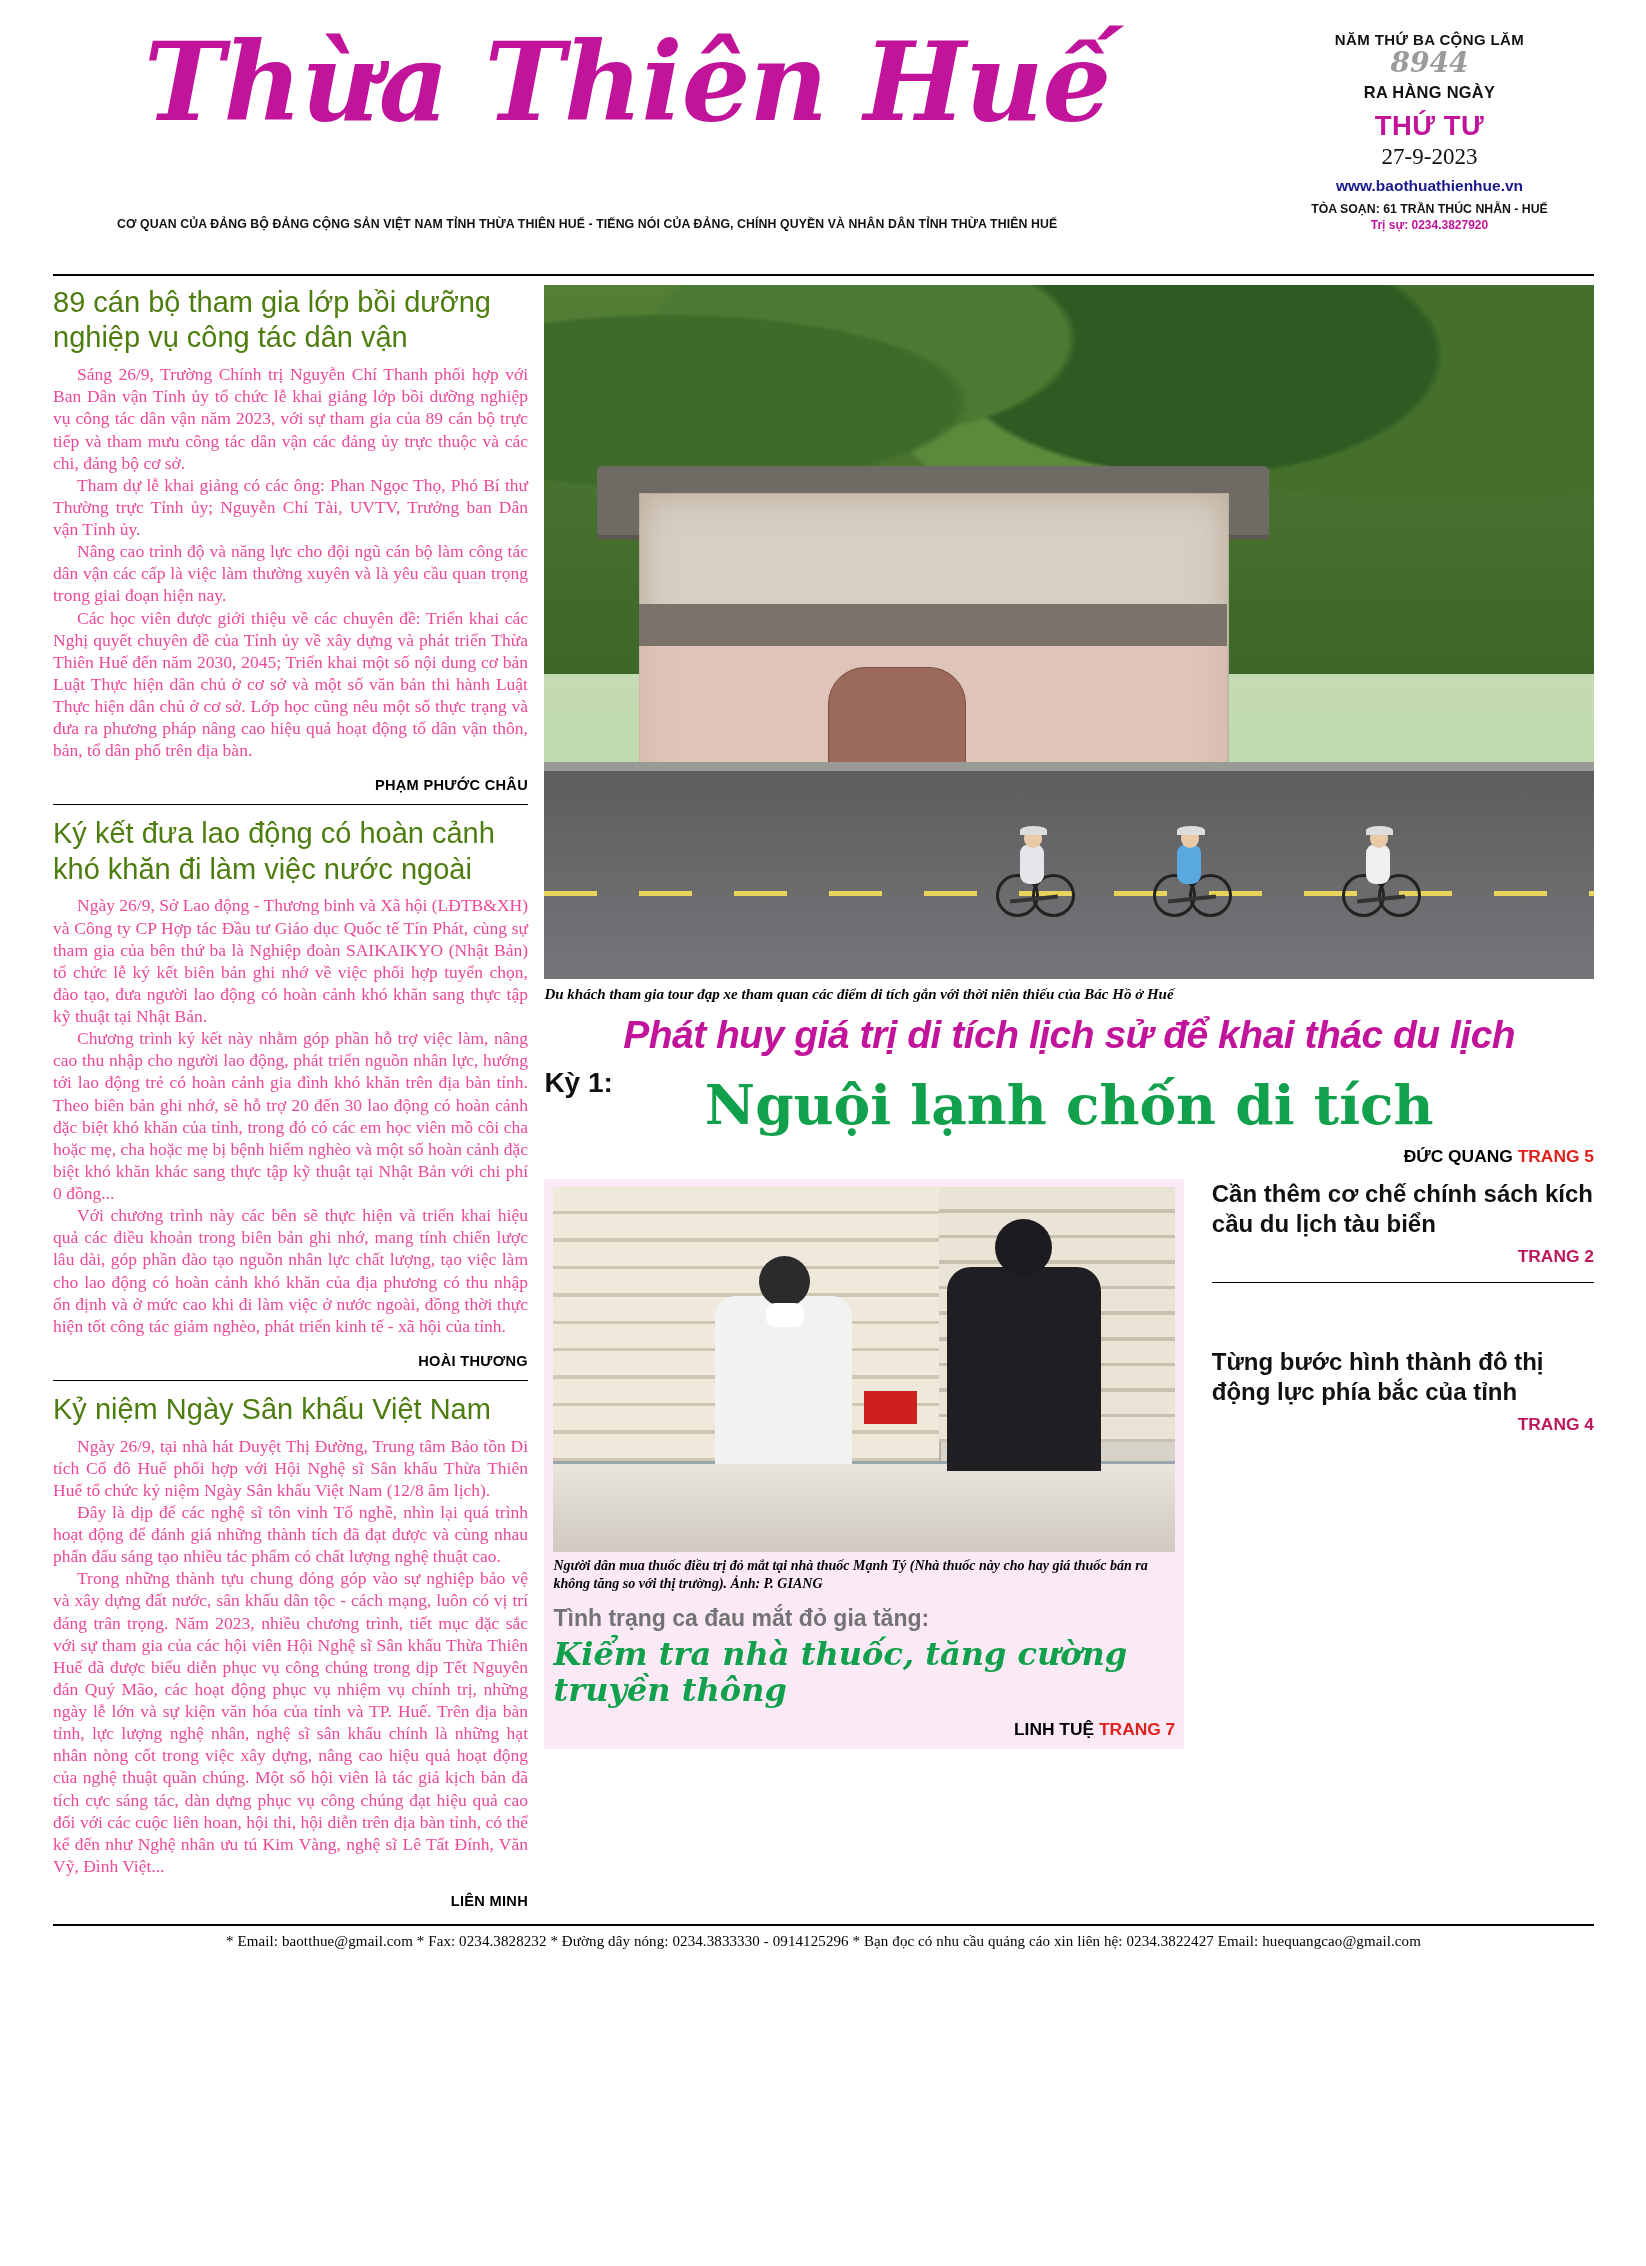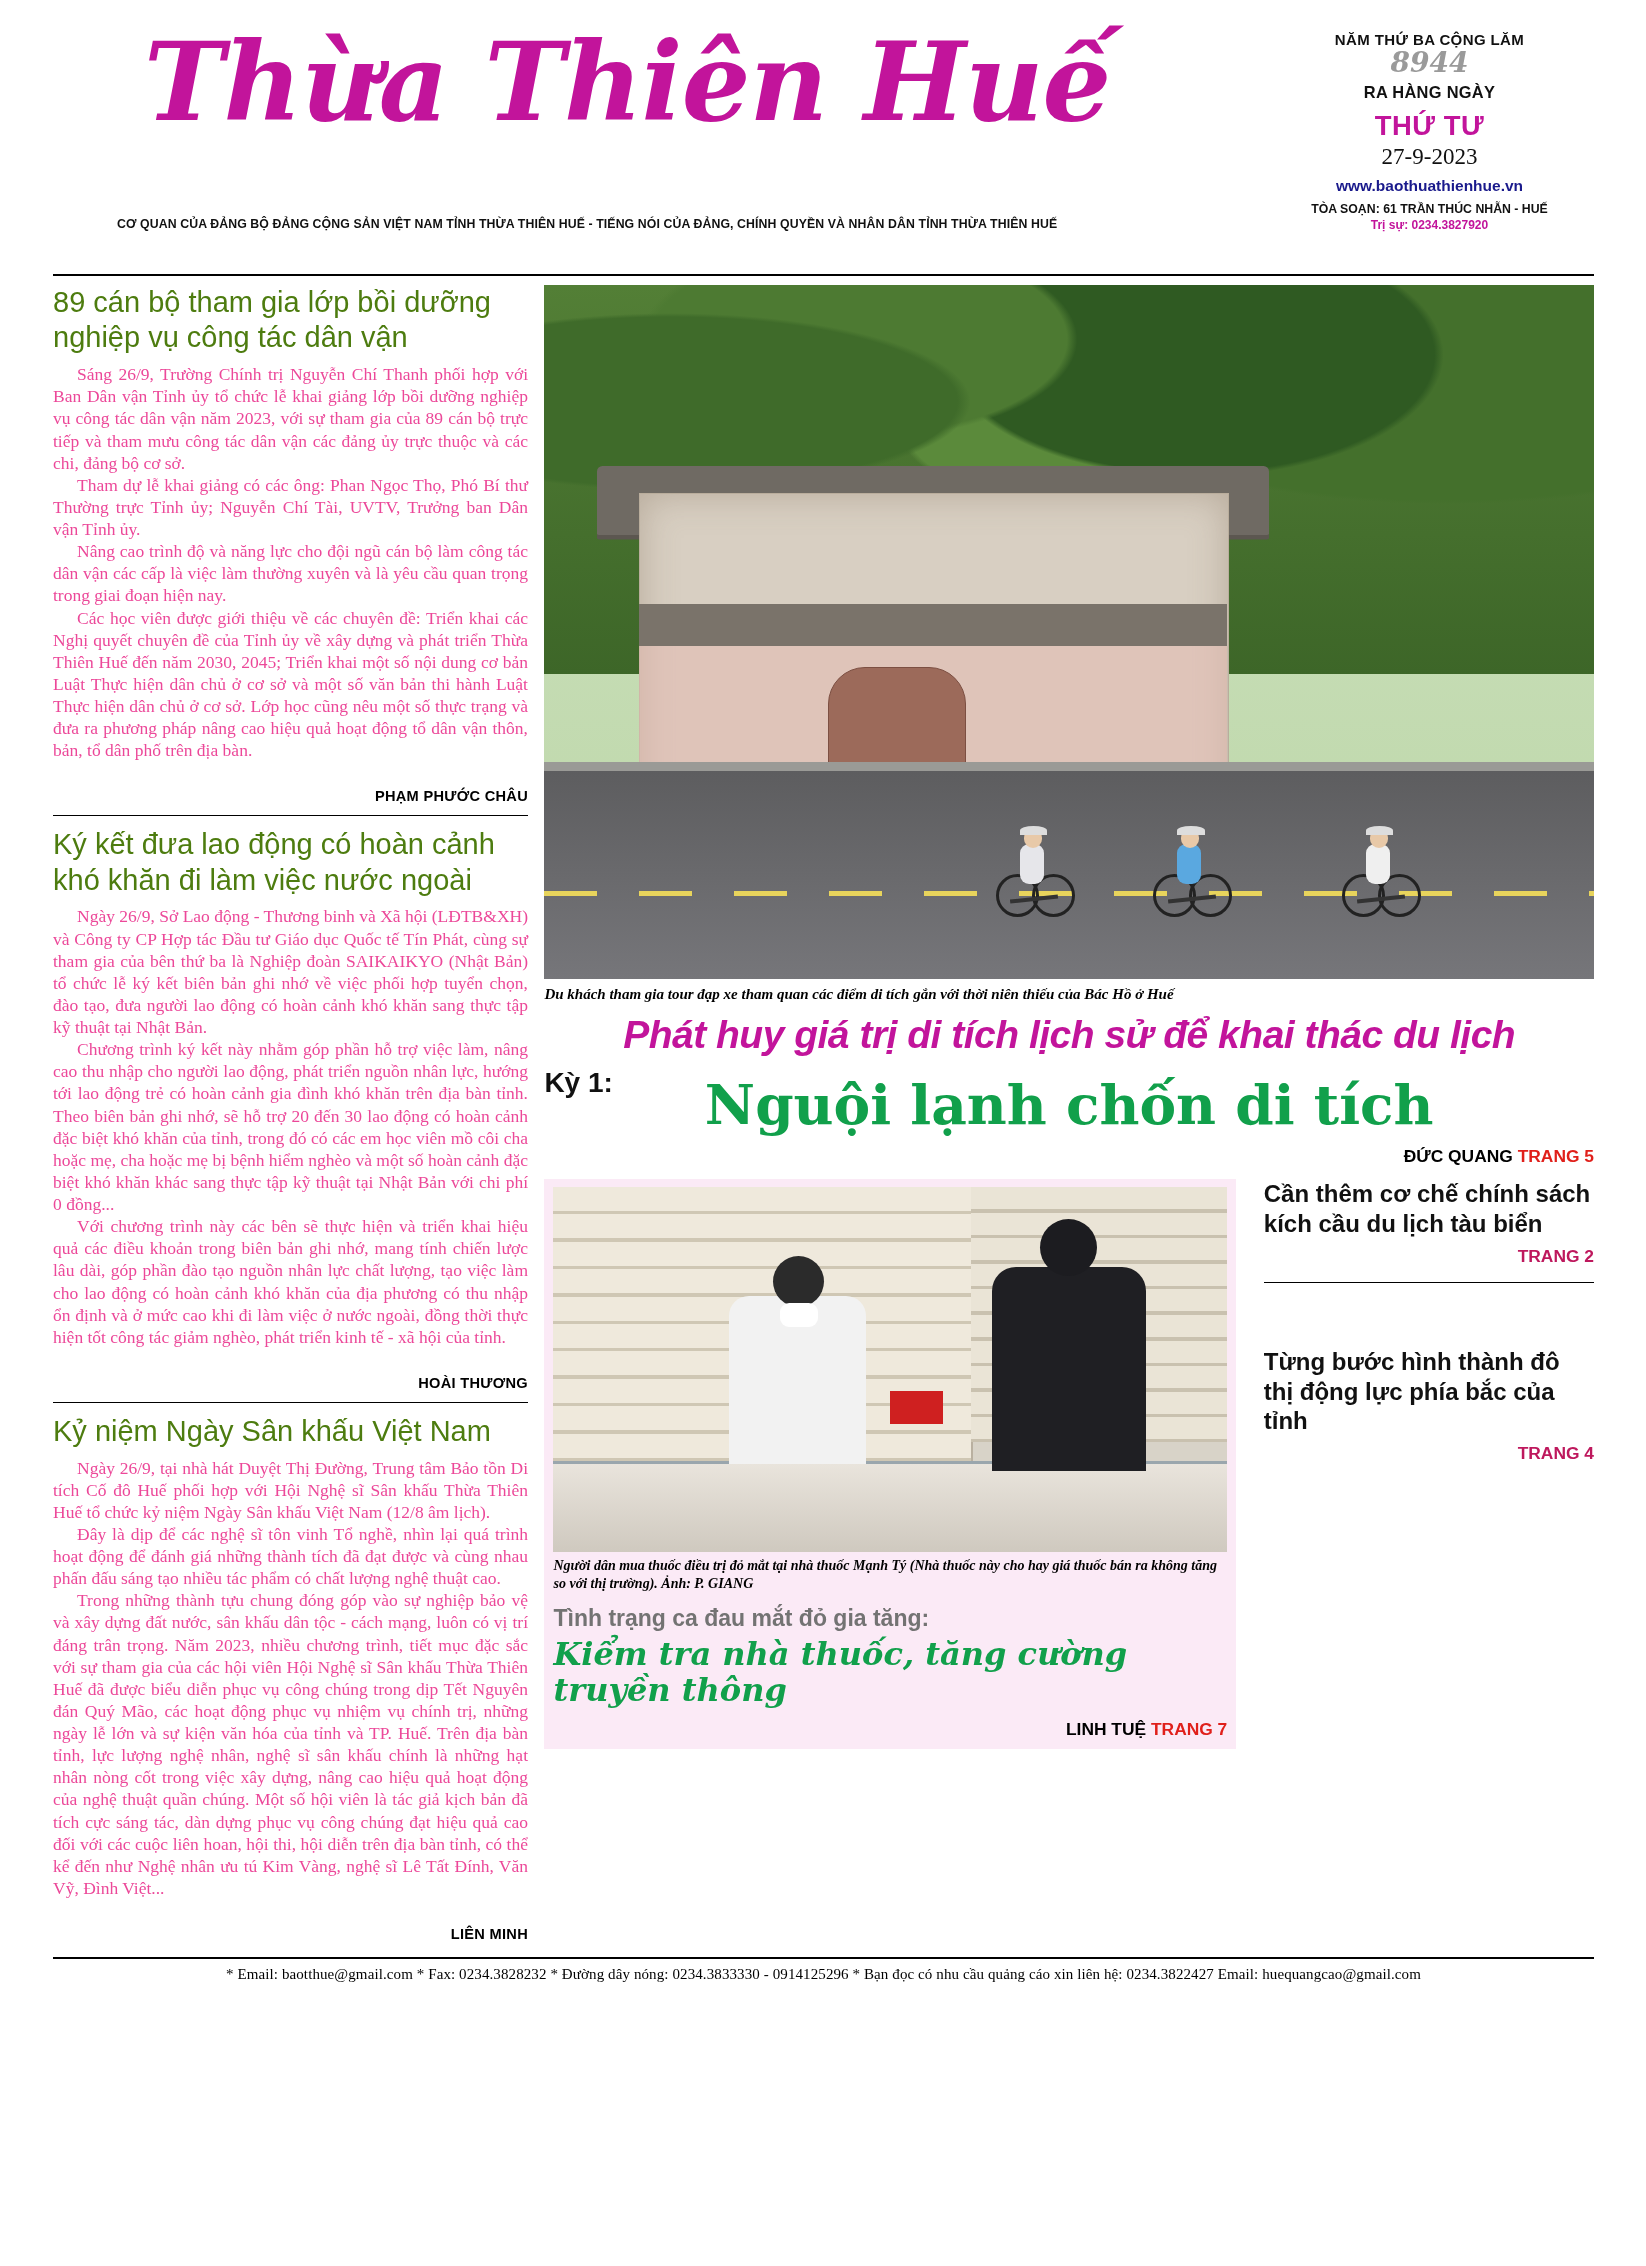--- a/index.html
+++ b/index.html
@@ -111,21 +111,21 @@
     text-align: justify;
     text-indent: 24px;
     color: #ec4899;
   }
   .byline {
     text-align: right;
     font-family: "Liberation Sans", sans-serif;
     font-weight: bold;
     font-size: 14.6px;
     letter-spacing: 0.3px;
-    margin-top: 27px;
+    margin-top: 16px;
   }
   .sep {
     border-top: 1.4px solid #000;
     margin: 11px 0 11px 0;
   }
 
   
   .photo {
     position: relative;
     overflow: hidden;
@@ -229,21 +229,21 @@
   }
   .trang { color: #e0201b; }
 
   
   .bottom {
     display: flex;
     gap: 14.6px;
     margin-top: 12.8px;
   }
   .bt-left {
-    width: 692px; flex: none;
+    width: 640px; flex: none;
     background: #fbeaf6;
     padding: 7.3px 9.1px 9.1px 9.1px;
     box-sizing: border-box;
   }
   .bt-right { flex: 1; }
   .photo-phar { height: 365px; position: relative; overflow: hidden; background:#d8d3c8; }
   .ph-shelf { position:absolute; left:0; top:0; width:62%; height:78%;
     background: repeating-linear-gradient(#efe9dc 0 24px, #cfc7b4 24px 27.4px);
     border-right: 2.7px solid #b9b0a0;
   }

